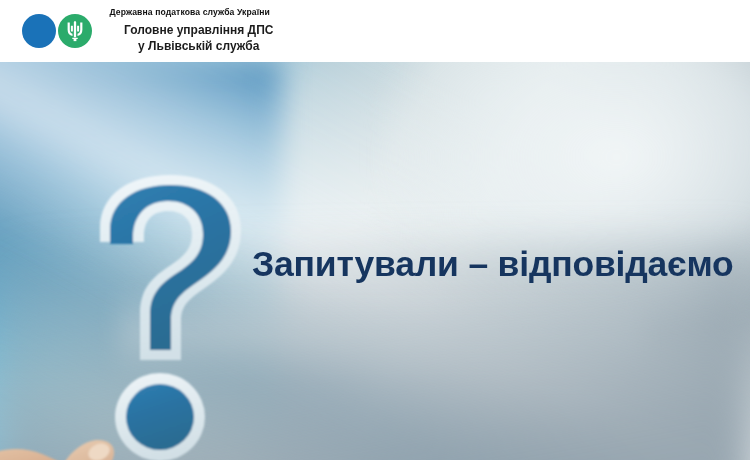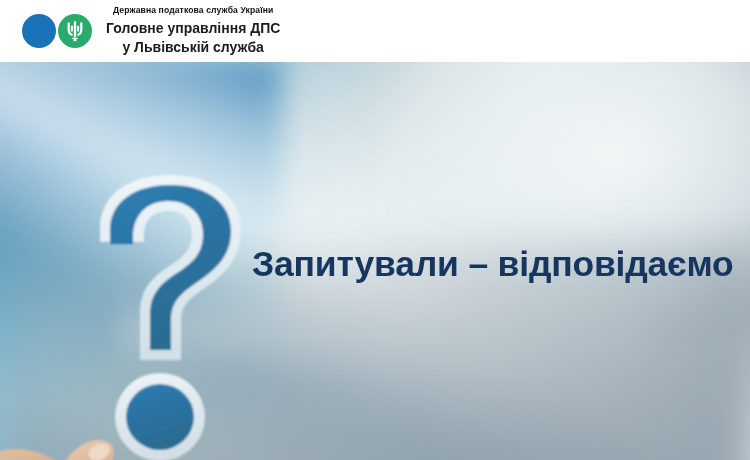--- a/index.html
+++ b/index.html
@@ -71,25 +71,26 @@
   }
   .org-name {
     font-size: 8.6px;
     font-weight: bold;
     letter-spacing: 0.1px;
     line-height: 1.25;
     white-space: nowrap;
   }
   .dept-name {
     margin-top: 4px;
-    font-size: 14px;
+    font-size: 12px;
     font-weight: bold;
     line-height: 1.35;
     white-space: nowrap;
     color: #1c1c1c;
+    margin-left: 18px;
   }
 
   
   .banner {
     position: absolute;
     left: 0;
     top: 62px;
     width: 750px;
     height: 398px;
     overflow: hidden;

